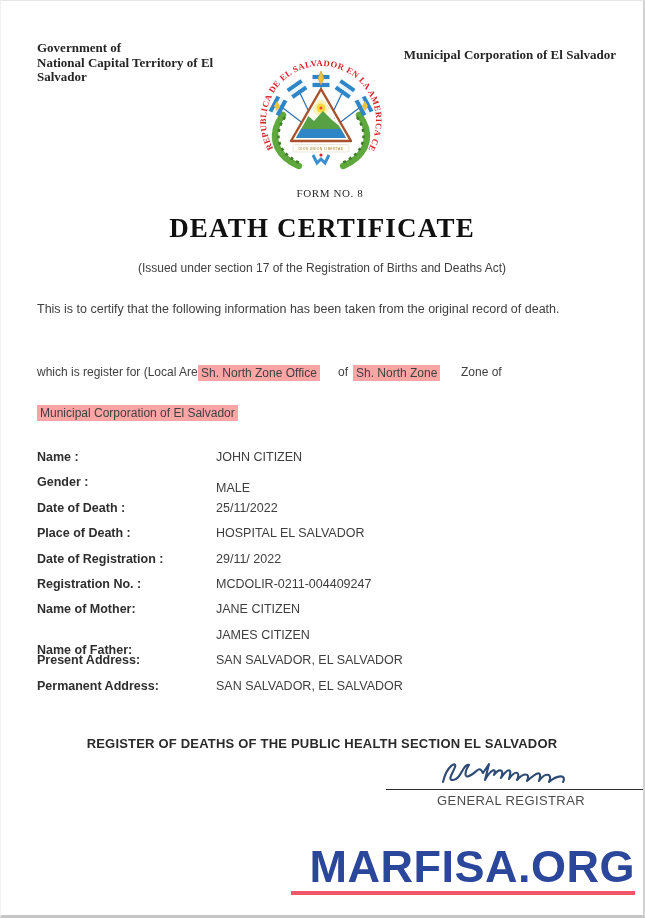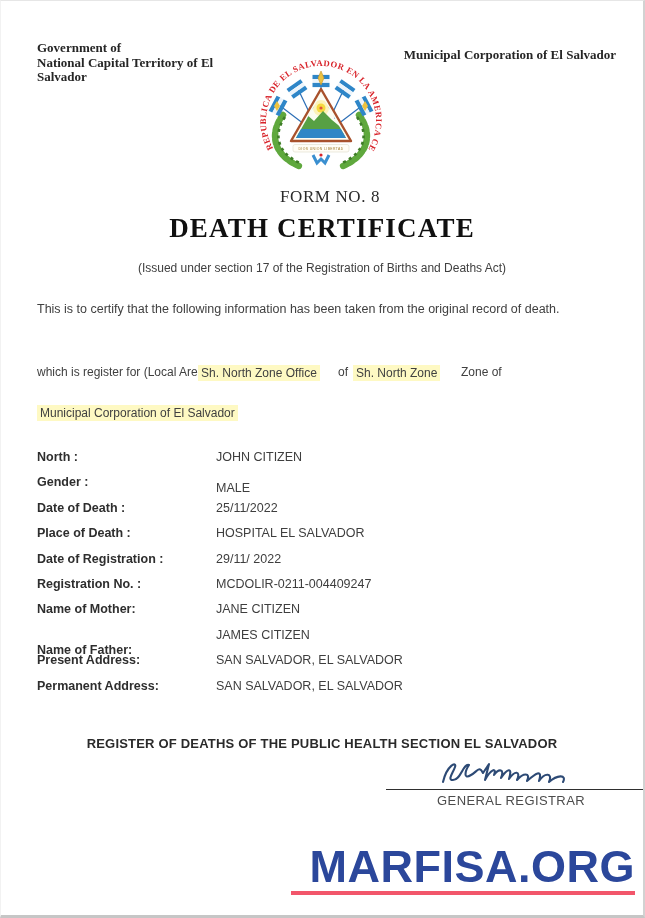--- a/index.html
+++ b/index.html
@@ -11,27 +11,27 @@
     border-right:2px solid #d2d2d2; border-bottom:3px solid #c6c6c6;
   }
   .serif { font-family:"Liberation Serif", serif; }
   .abs { position:absolute; }
   .hdr-left {
     left:36px; top:40px; width:260px; font-weight:bold; font-size:13px;
     line-height:14.5px; color:#262626; white-space:pre-line;
   }
   .hdr-right { right:27px; top:46px; font-weight:bold; font-size:13px; color:#262626; }
   .emblem { left:252px; top:58px; }
-  .form-no { left:0; right:0; top:186px; text-align:center; font-size:17px; color:#2b2b2b; letter-spacing:0.6px;padding-left:16px; }
+  .form-no { left:0; right:0; top:186px; text-align:center; font-size:11px; color:#2b2b2b; letter-spacing:0.6px;padding-left:16px; }
   .title { left:0; right:0; top:212px; text-align:center; font-weight:bold; font-size:27px; color:#101010; letter-spacing:1.2px; }
   .subtitle { left:0; right:0; top:260px; text-align:center; font-size:12px; color:#404040; }
   .certify { left:36px; top:301px; font-size:12.5px; color:#404040; }
   .regline { top:364px; font-size:12px; color:#404040; }
   .regline2 { top:404px; font-size:12px; color:#404040; }
-  .fill { background:#fef9c3; padding:1px 3px; }
+  .fill { background:#fca5a5; padding:1px 3px; }
   .frow-label { left:36px; font-weight:bold; font-size:12.5px; color:#2e2e2e; }
   .frow-value { left:215px; font-size:12.5px; color:#3e3e3e; }
   .register-title { left:0; right:0; top:735px; text-align:center; font-weight:bold; font-size:13px; color:#2a2a2a; letter-spacing:0.2px; }
   .sig-svg { left:438px; top:758px; }
   .sig-line { left:385px; top:788px; width:257px; border-top:1px solid #2f2f2f; height:0; }
   .registrar { left:378px; top:792px; width:206px; text-align:right; font-size:13px; color:#4c4c4c; letter-spacing:0.4px; }
   .marfisa { right:8px; top:843px; font-size:45px; font-weight:bold; color:#2b479b; letter-spacing:0.5px; line-height:46px; }
   .marfisa-underline { left:290px; right:8px; top:890px; height:4px; background:#f2566b; }
 </style>
 </head>
@@ -115,21 +115,21 @@
   <div>
     <span class="abs regline" style="left:36px">which is register for (Local Area)</span>
     <span class="abs regline fill" style="left:197px">Sh. North Zone Office</span>
     <span class="abs regline" style="left:337px">of</span>
     <span class="abs regline fill" style="left:352px">Sh. North Zone</span>
     <span class="abs regline" style="left:460px">Zone of</span>
     <span class="abs regline2 fill" style="left:36px">Municipal Corporation of El Salvador</span>
   </div>
 
   <div>
-    <span class="abs frow-label" style="top:449px">North :</span>
+    <span class="abs frow-label" style="top:449px">Name :</span>
     <span class="abs frow-value" style="top:449px">JOHN CITIZEN</span>
 
     <span class="abs frow-label" style="top:474px">Gender :</span>
     <span class="abs frow-value" style="top:480px">MALE</span>
 
     <span class="abs frow-label" style="top:500px">Date of Death :</span>
     <span class="abs frow-value" style="top:500px">25/11/2022</span>
 
     <span class="abs frow-label" style="top:525px">Place of Death :</span>
     <span class="abs frow-value" style="top:525px">HOSPITAL EL SALVADOR</span>

